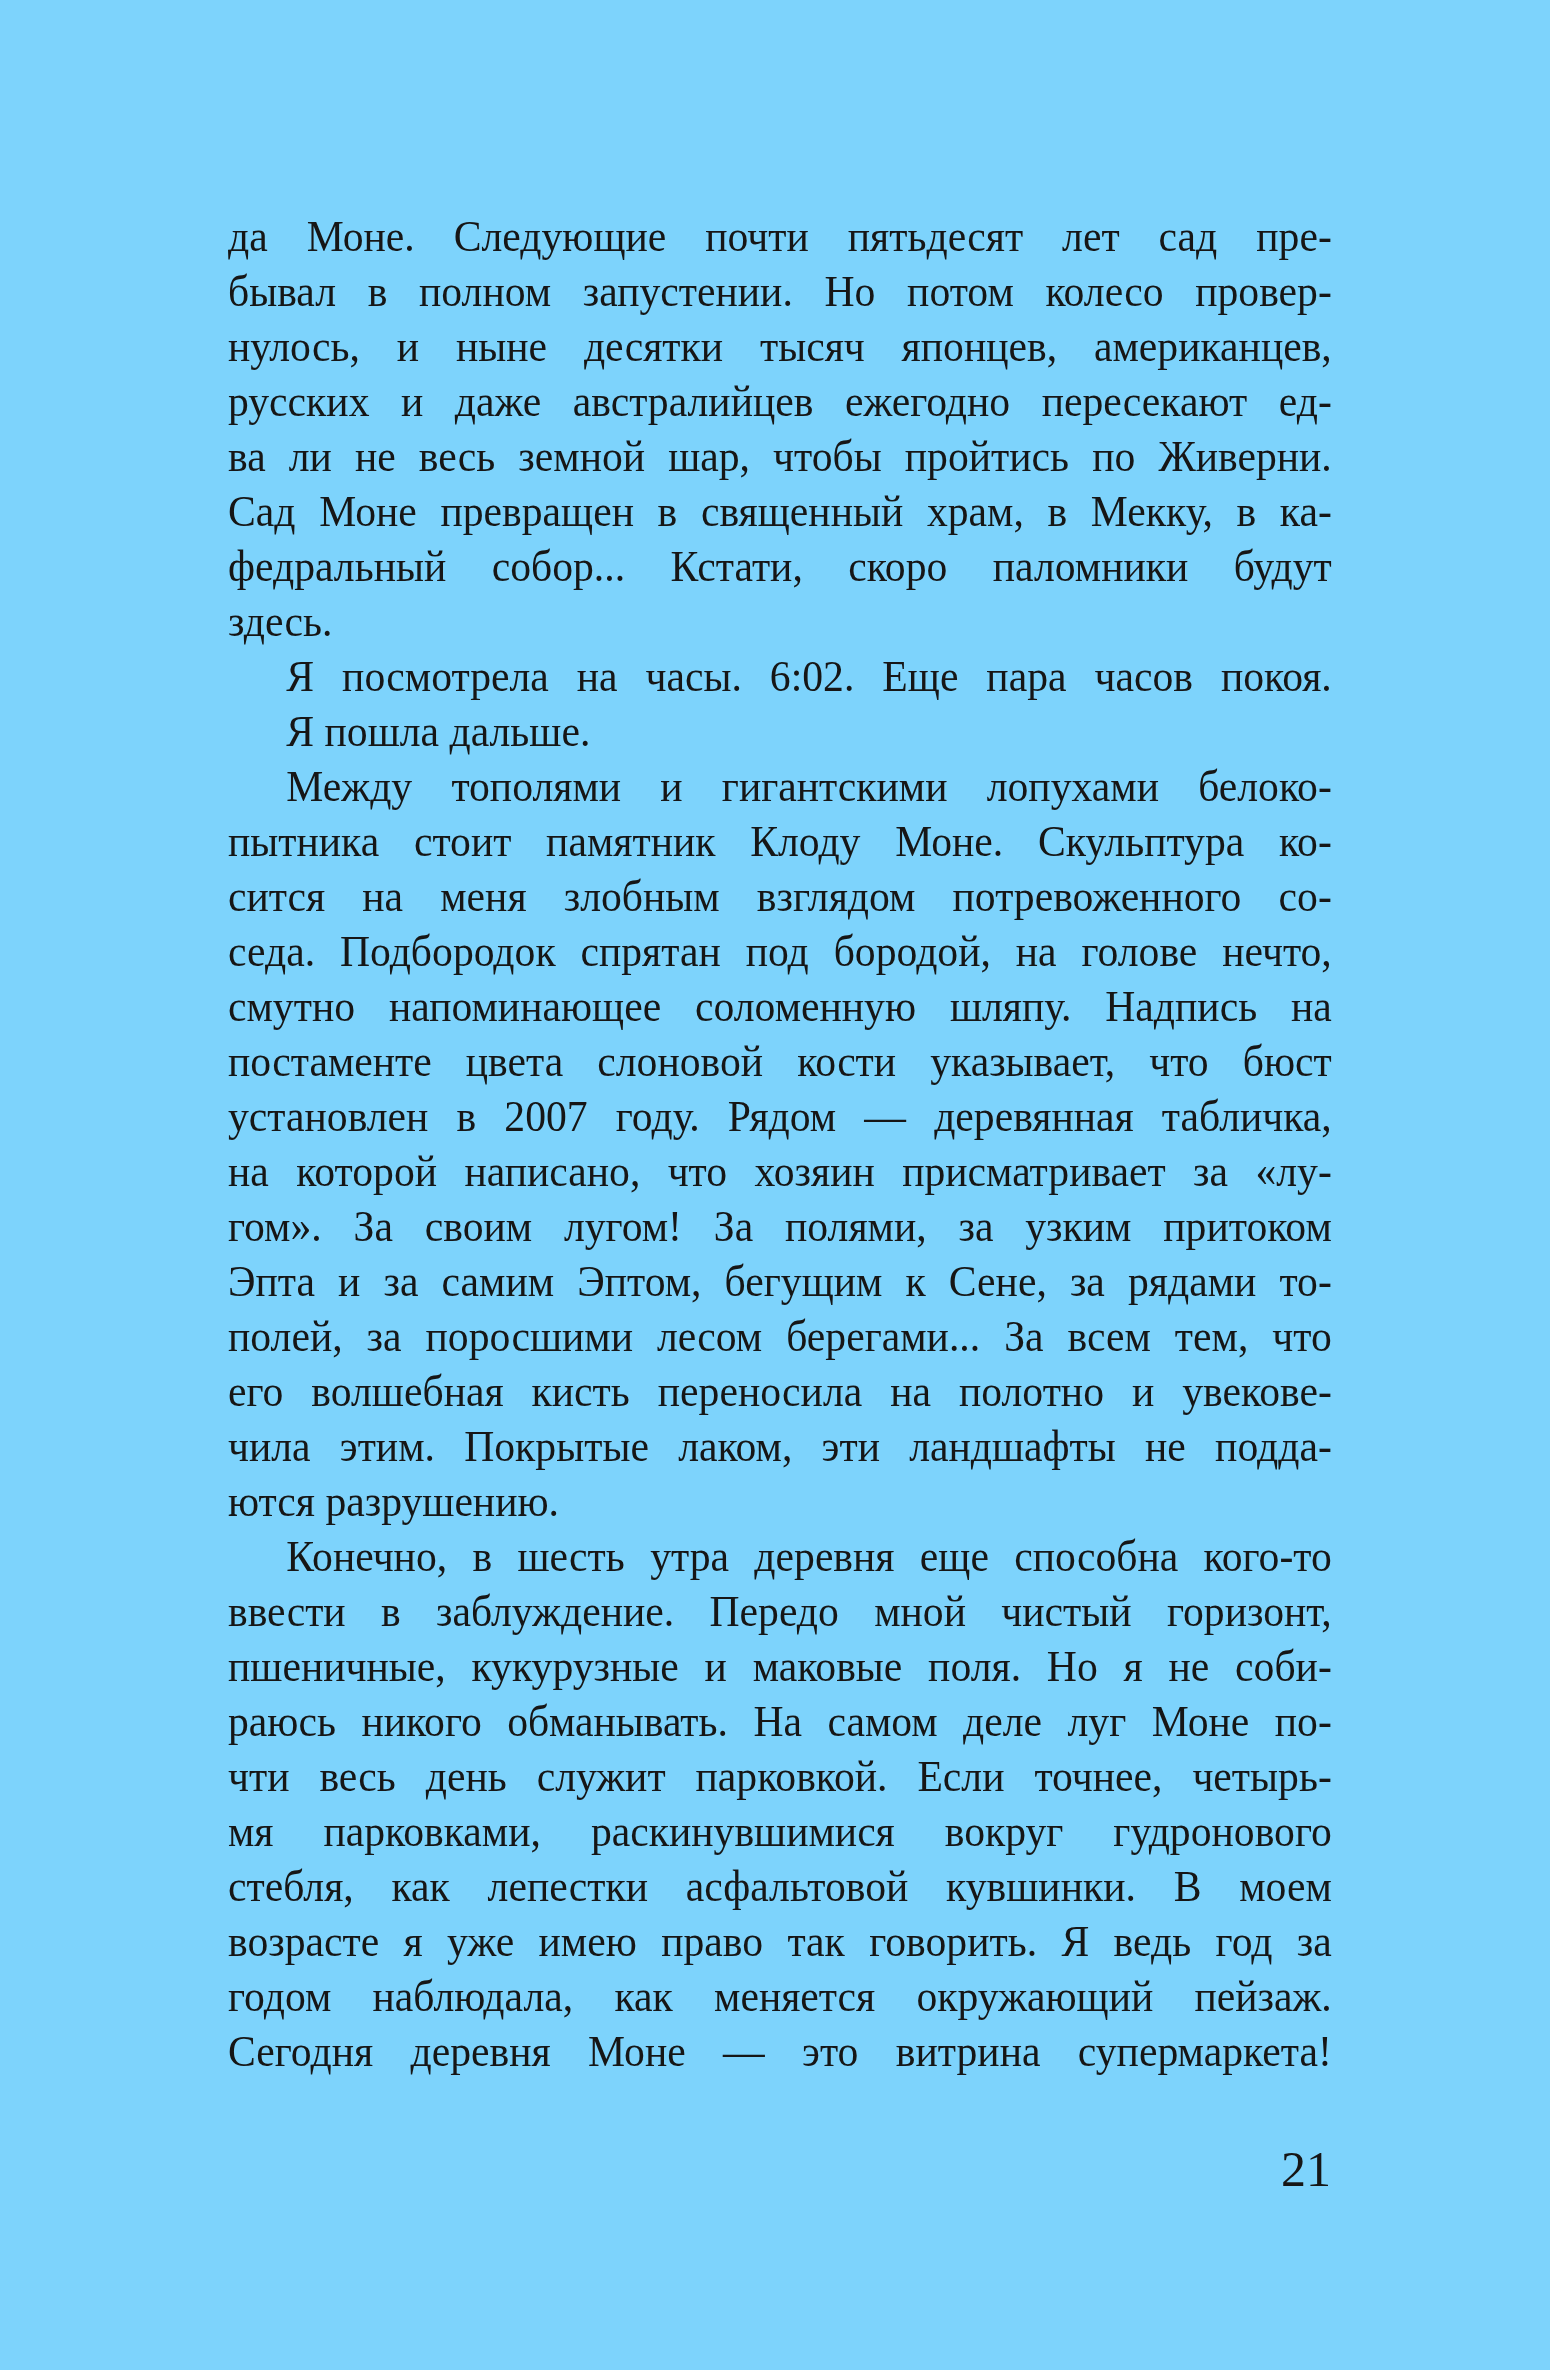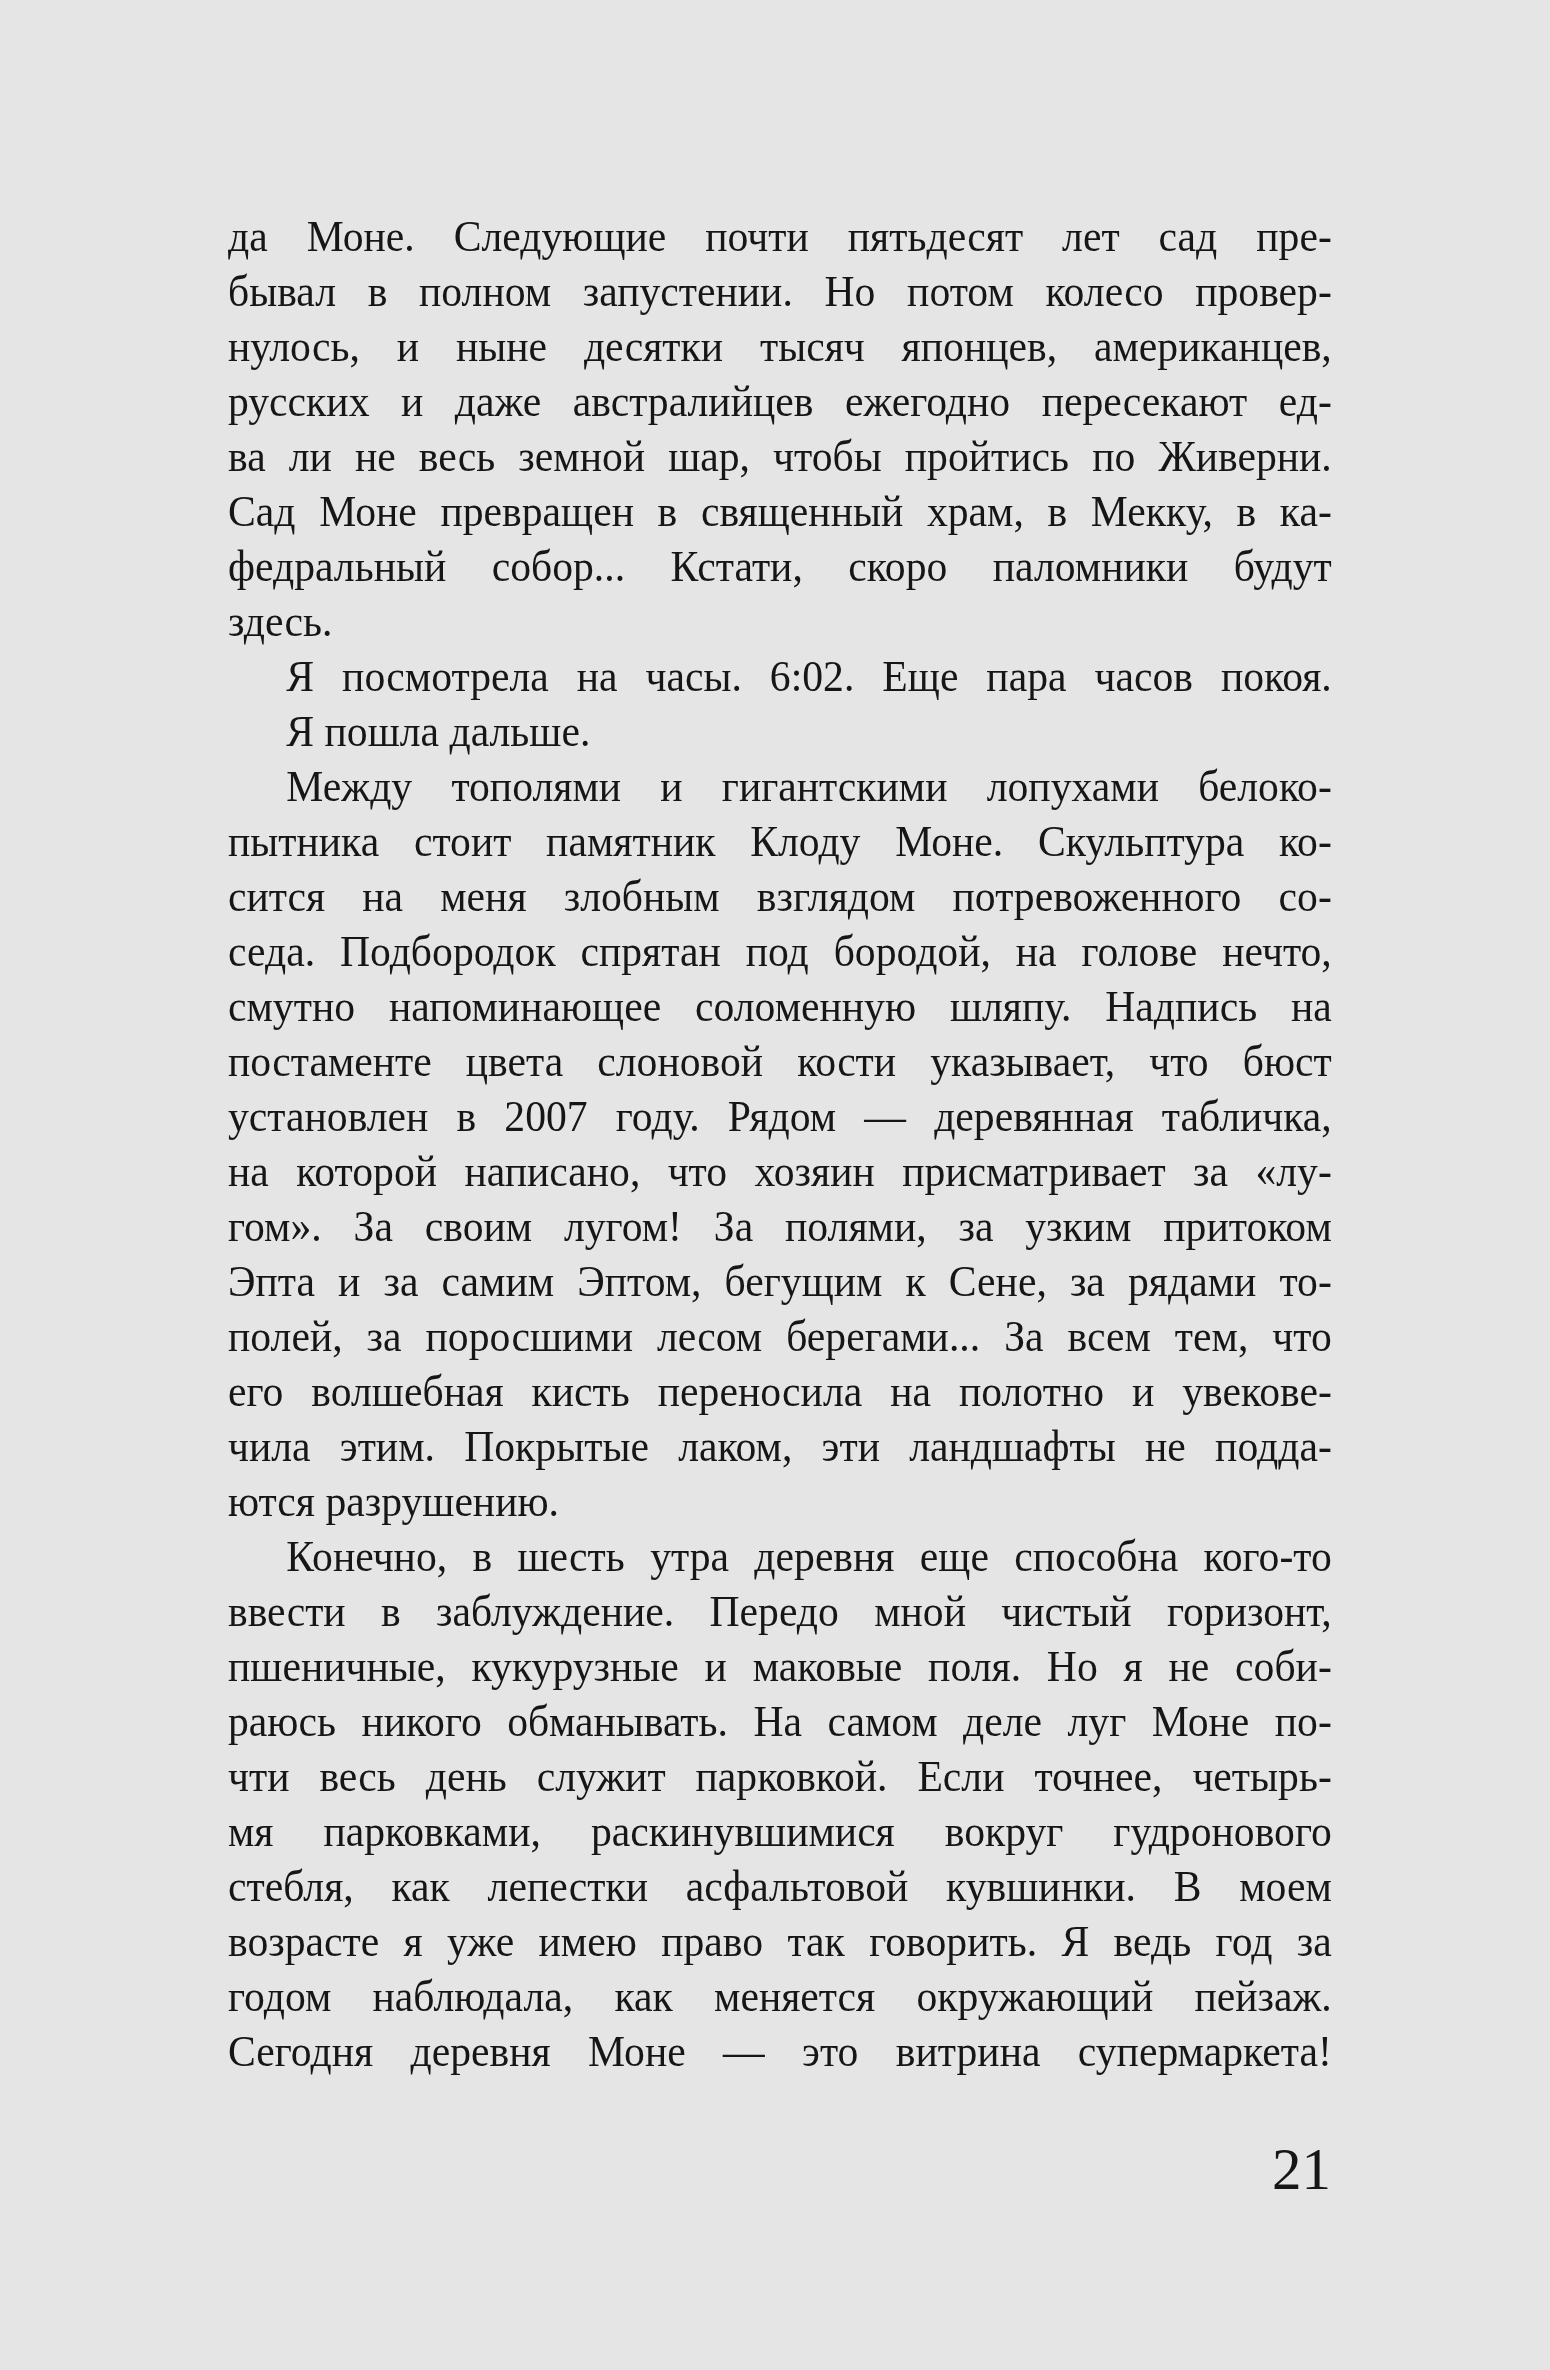--- a/index.html
+++ b/index.html
@@ -1,19 +1,19 @@
 <!DOCTYPE html>
 <html style="font-size:15px"><head>
 <meta charset="utf-8">
 <style>
   html,body{margin:0;padding:0;background:#ffffff;}
   .page{
     position:relative;
     width:1550px;height:2370px;
-    background:#e5e5e5;
+    background:#7dd3fc;
     overflow:hidden;
     color:#161616;
   }
   .text-block{
     position:absolute;
     left:228px;top:209px;
     width:1192px;
     transform:scaleX(0.926);
     transform-origin:0 0;
     font-family:"Liberation Serif","DejaVu Serif",serif;
@@ -27,21 +27,21 @@
     height:55px;
   }
   .line.no-fill{text-align-last:left;}
   .line.indent{padding-left:63px;}
   .page-number{
     position:absolute;
     left:228px;top:2142px;
     width:1103px;
     text-align:right;
     font-family:"Liberation Serif","DejaVu Serif",serif;
-    font-size:59px;
+    font-size:50px;
     line-height:55px;
     color:#161616;
   }
 </style>
 </head>
 <body>
 
 <div class="page">
   <div class="text-block">
 

